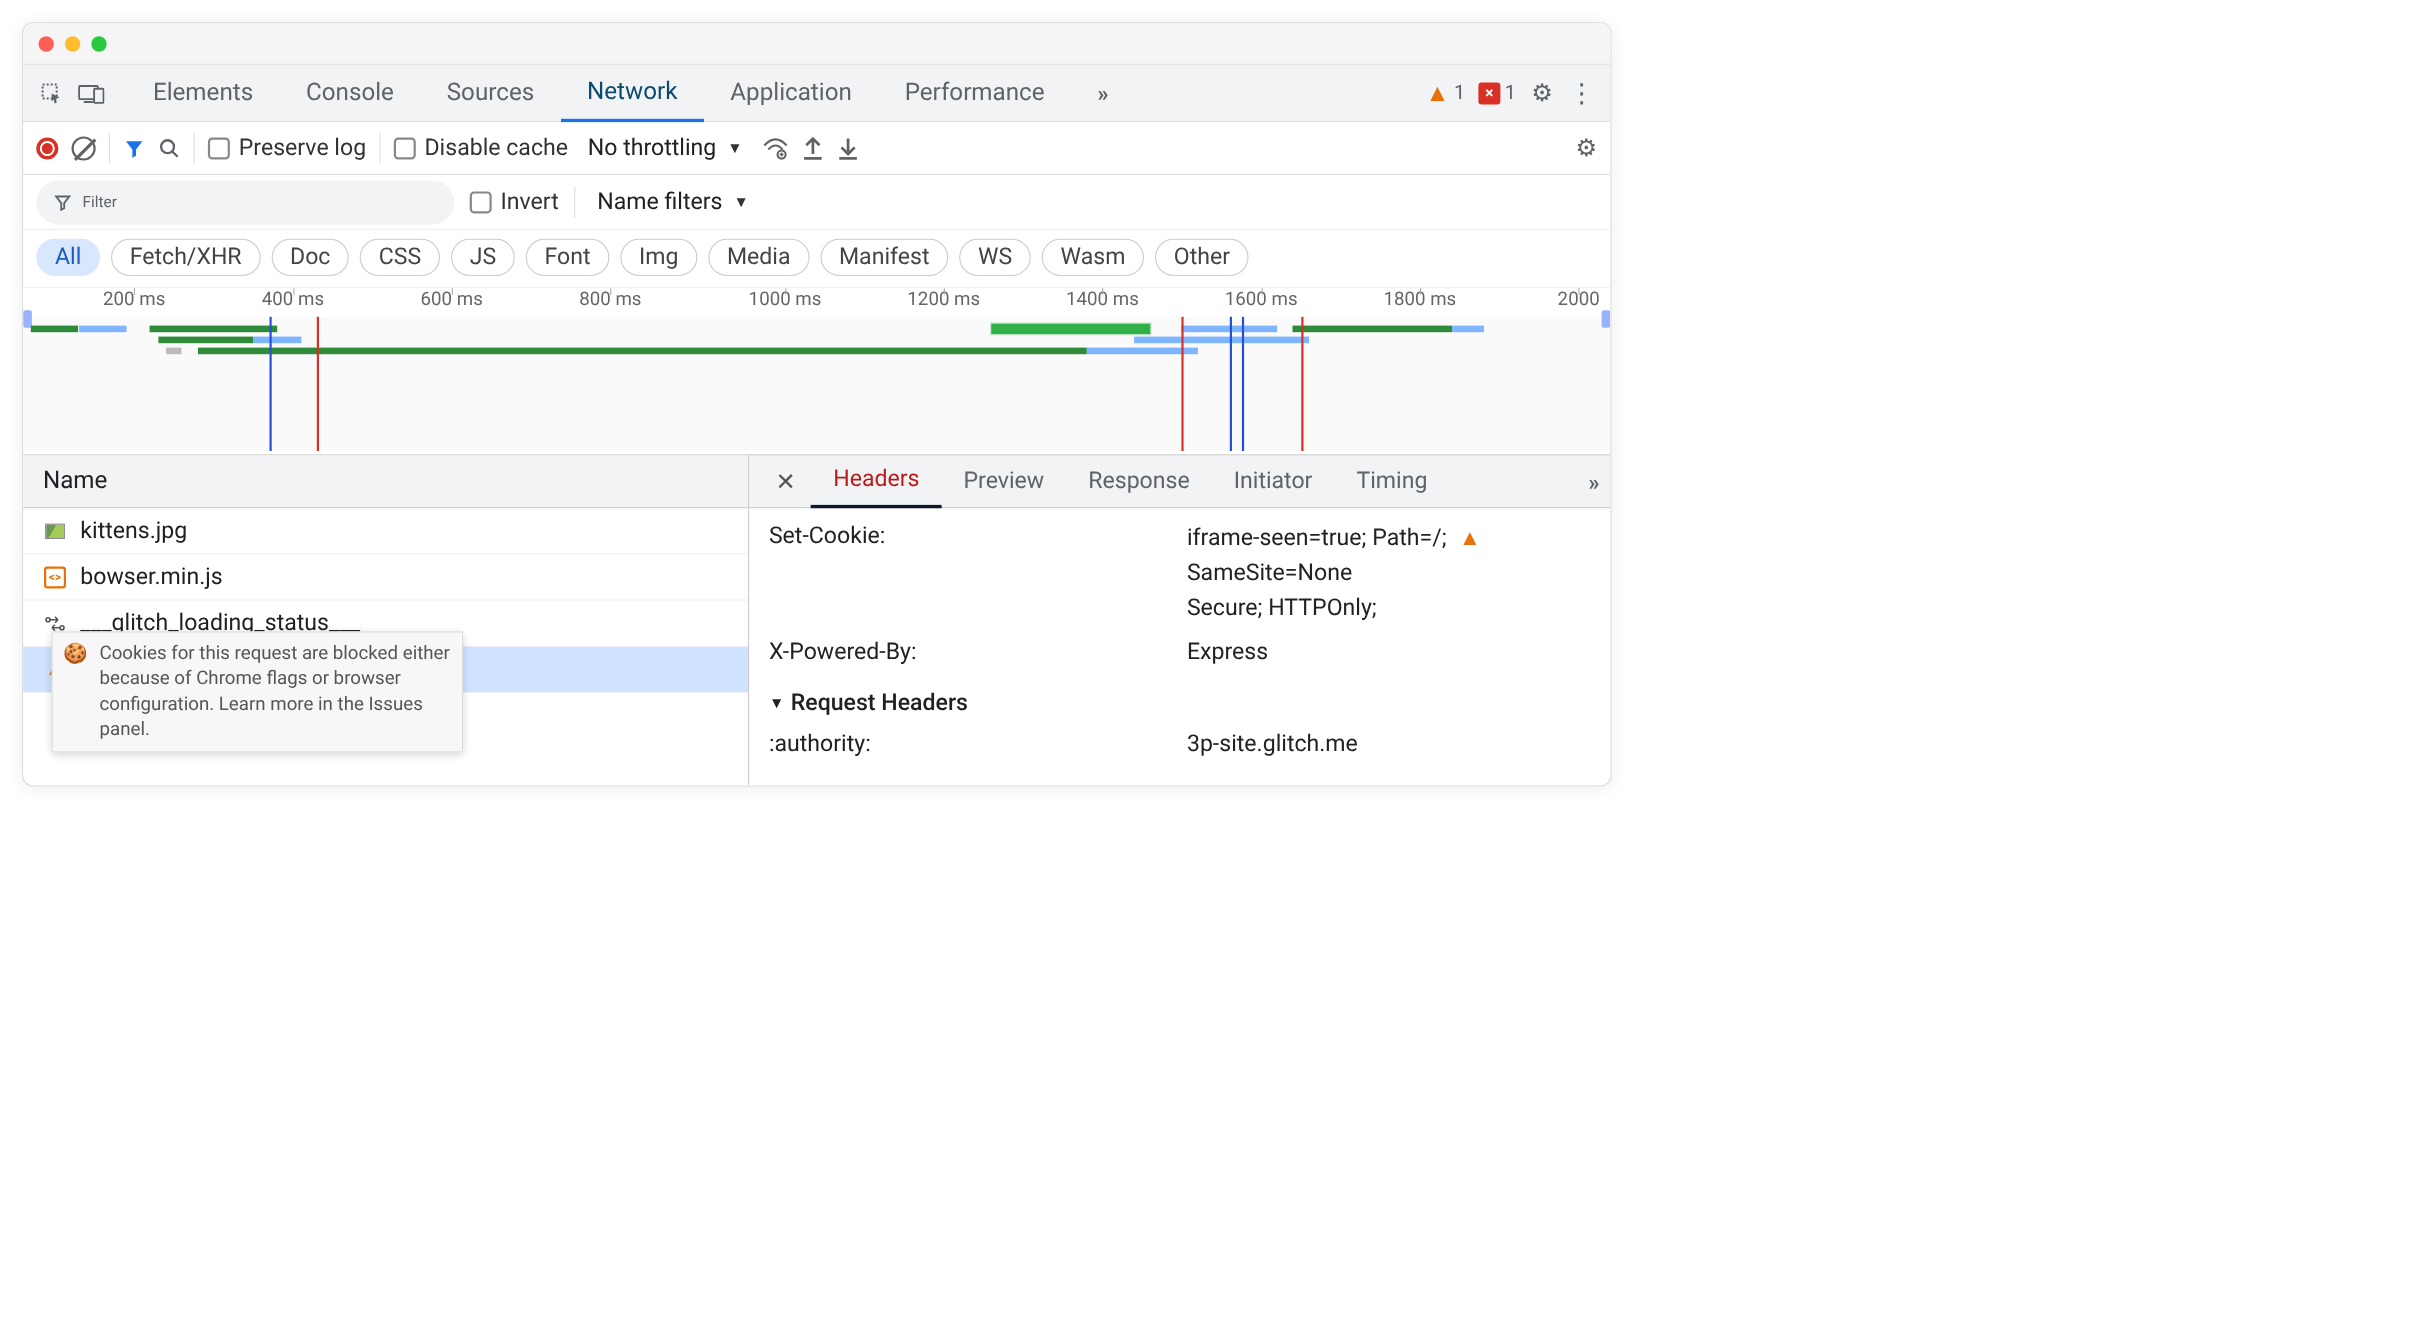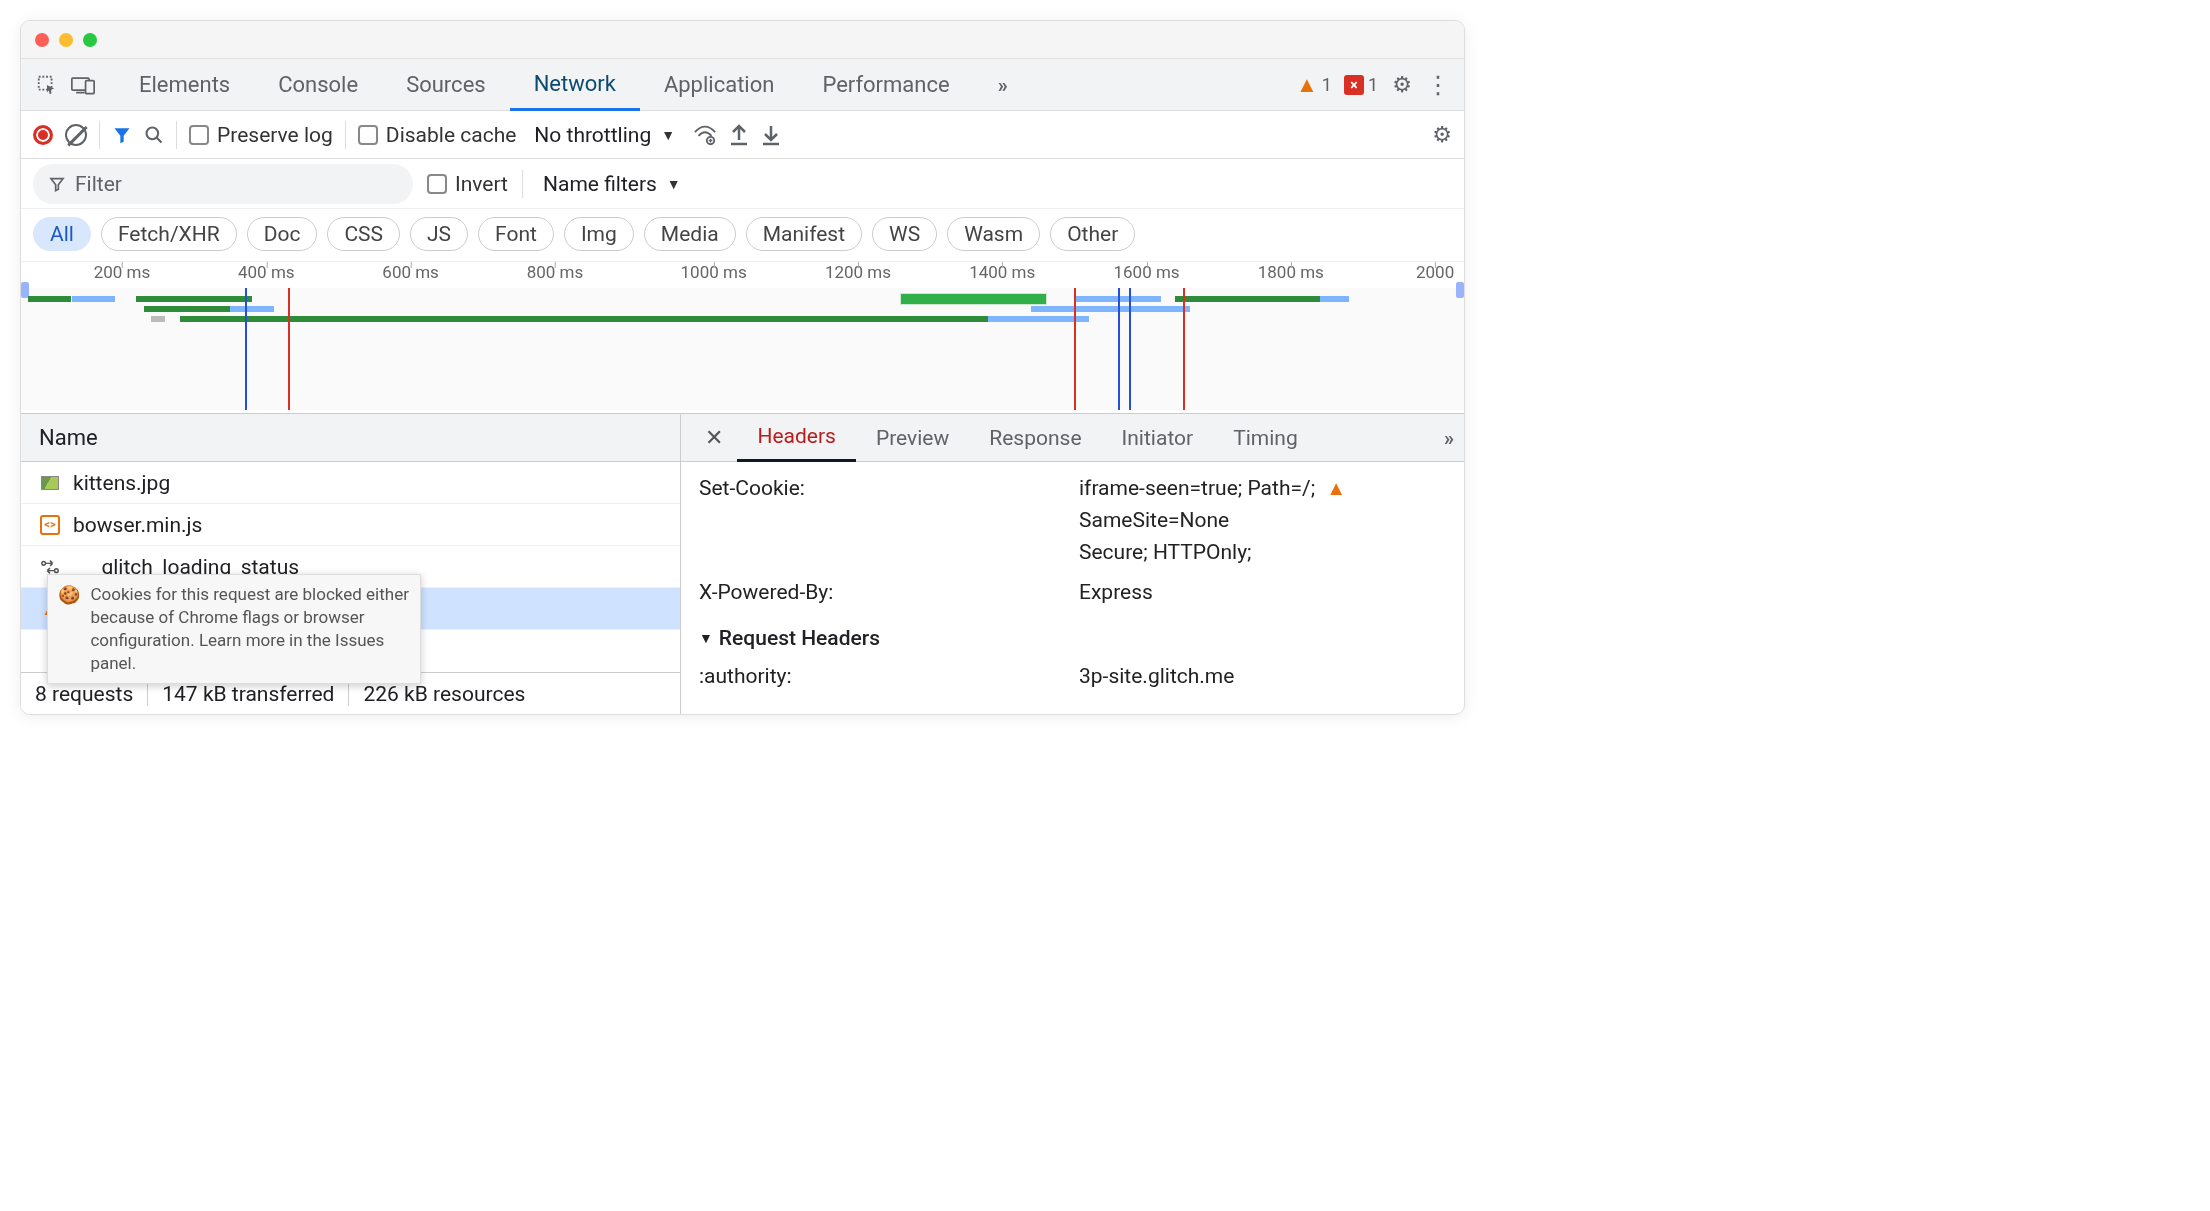--- a/index.html
+++ b/index.html
@@ -61,21 +61,21 @@
   .nothrottle { display:flex; align-items:center; gap:10px; font-size:21px; padding:0 6px;}
   .dropdown-arrow{ font-size:14px; color:#333;}
   
   .filterrow {
     display:flex; align-items:center; height:50px; padding:4px 12px; border-bottom:1px solid #eee; gap:14px;
   }
   .filter-input {
     display:flex; align-items:center; background:#f1f3f4; border-radius:22px; padding:4px 16px; width:380px; height:40px; color:#5f6368;
   }
   .filter-input .ficon{ margin-right:10px;}
-  .filter-input .ph { font-size:21px; }
+  .filter-input .ph { font-size:14px; }
   
   .typesrow { display:flex; align-items:center; gap:10px; padding:8px 12px 10px; border-bottom:1px solid #eee; flex-wrap:wrap;}
   .pill { border:1px solid #ccc; border-radius:18px; padding:4px 16px; font-size:21px; color:#444; cursor:pointer;}
   .pill.active { background:#d9e7fd; color:#1a5bbf; border-color:#d9e7fd;}
   
   .timeline { height:152px; border-bottom:1px solid #ccc; position:relative; overflow:hidden;}
   .ruler { height:26px; display:flex; position:relative; background:#fff;}
   .tick { position:absolute; top:0; font-size:17px; color:#666; transform:translateX(-50%);}
   .tick::before{content:""; position:absolute; left:50%; top:-2px; width:1px; height:8px; background:#aaa;}
   .tlbody { position:relative; height:122px; background:#fafafa;}
@@ -331,25 +331,20 @@
           <span class="ico warn-tri" style="font-size:18px">▲</span>
           <span>3p-site.glitch.me</span>
         </div>
       </div>
 
       <div class="tooltip">
         <span class="cookie-emoji">🍪</span>
         <span>Cookies for this request are blocked either because of Chrome flags or browser configuration. Learn more in the Issues panel.</span>
       </div>
 
-      <div class="left-footer">
-        <span>8 requests</span>
-        <span>147 kB transferred</span>
-        <span style="border-right:none">226 kB resources</span>
-      </div>
     </div>
 
     <div class="right-pane">
       <div class="rtabs">
         <div class="close">✕</div>
         <div class="rtab active">Headers</div>
         <div class="rtab">Preview</div>
         <div class="rtab">Response</div>
         <div class="rtab">Initiator</div>
         <div class="rtab">Timing</div>

